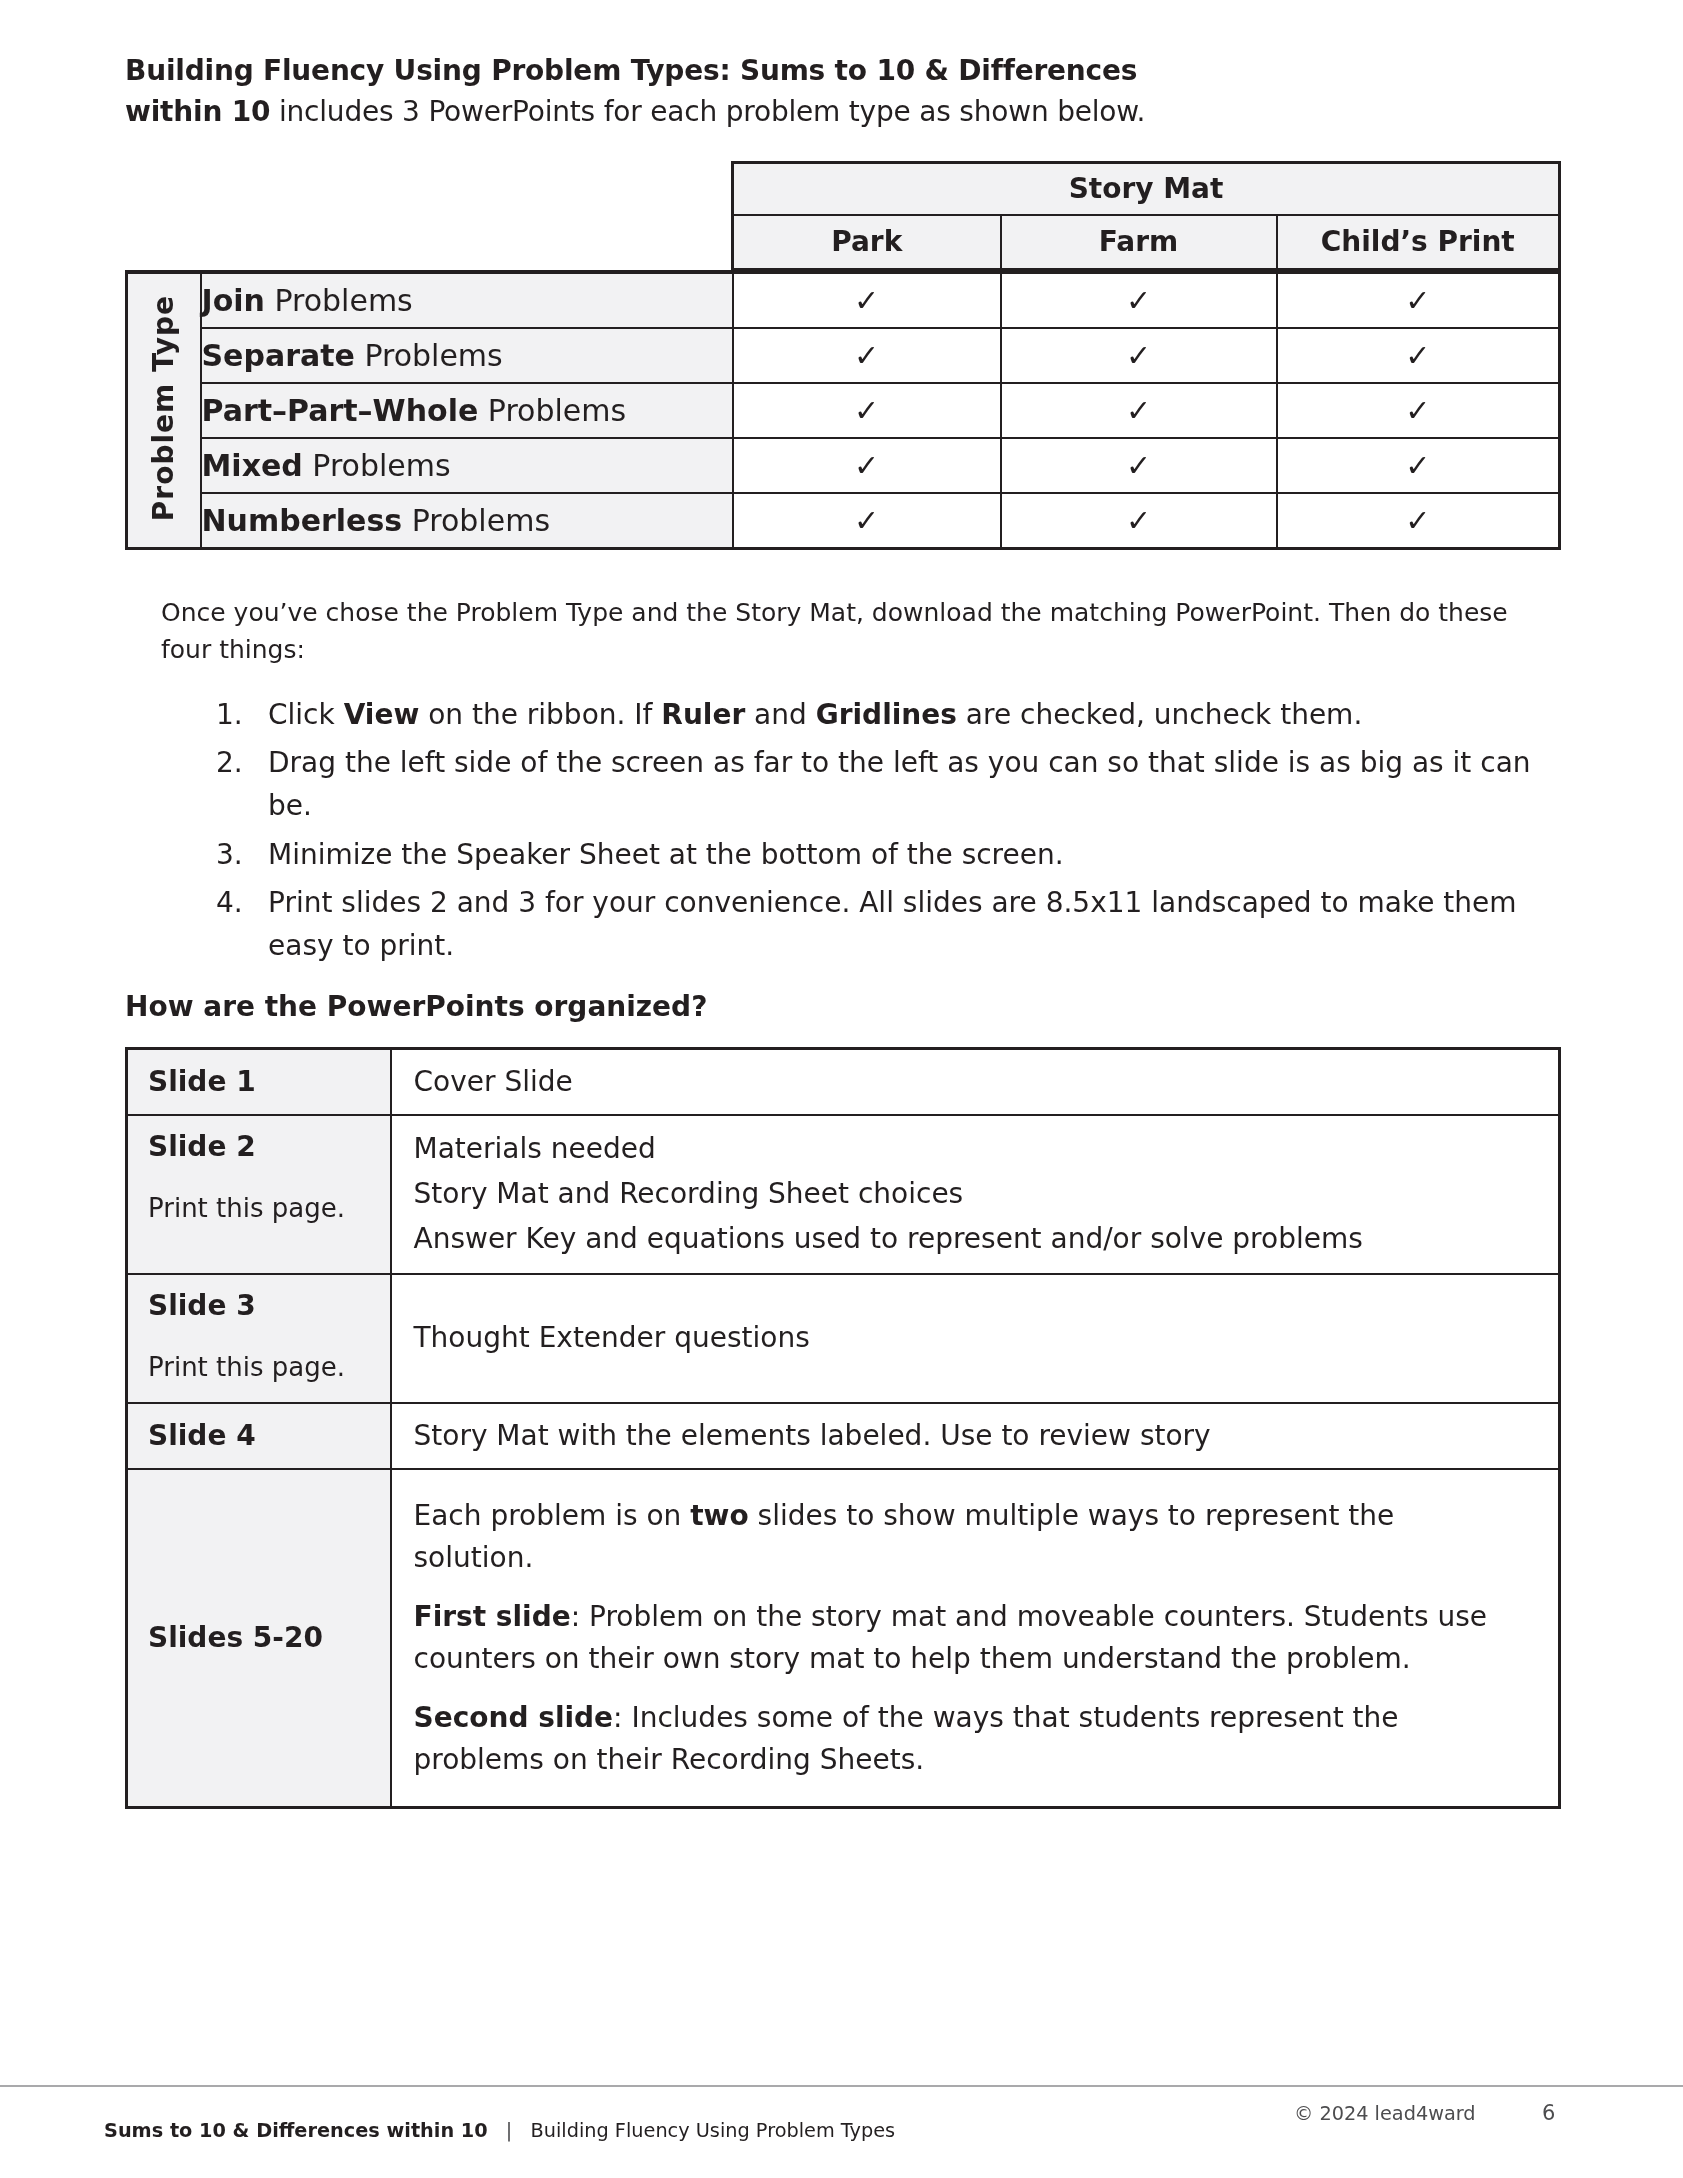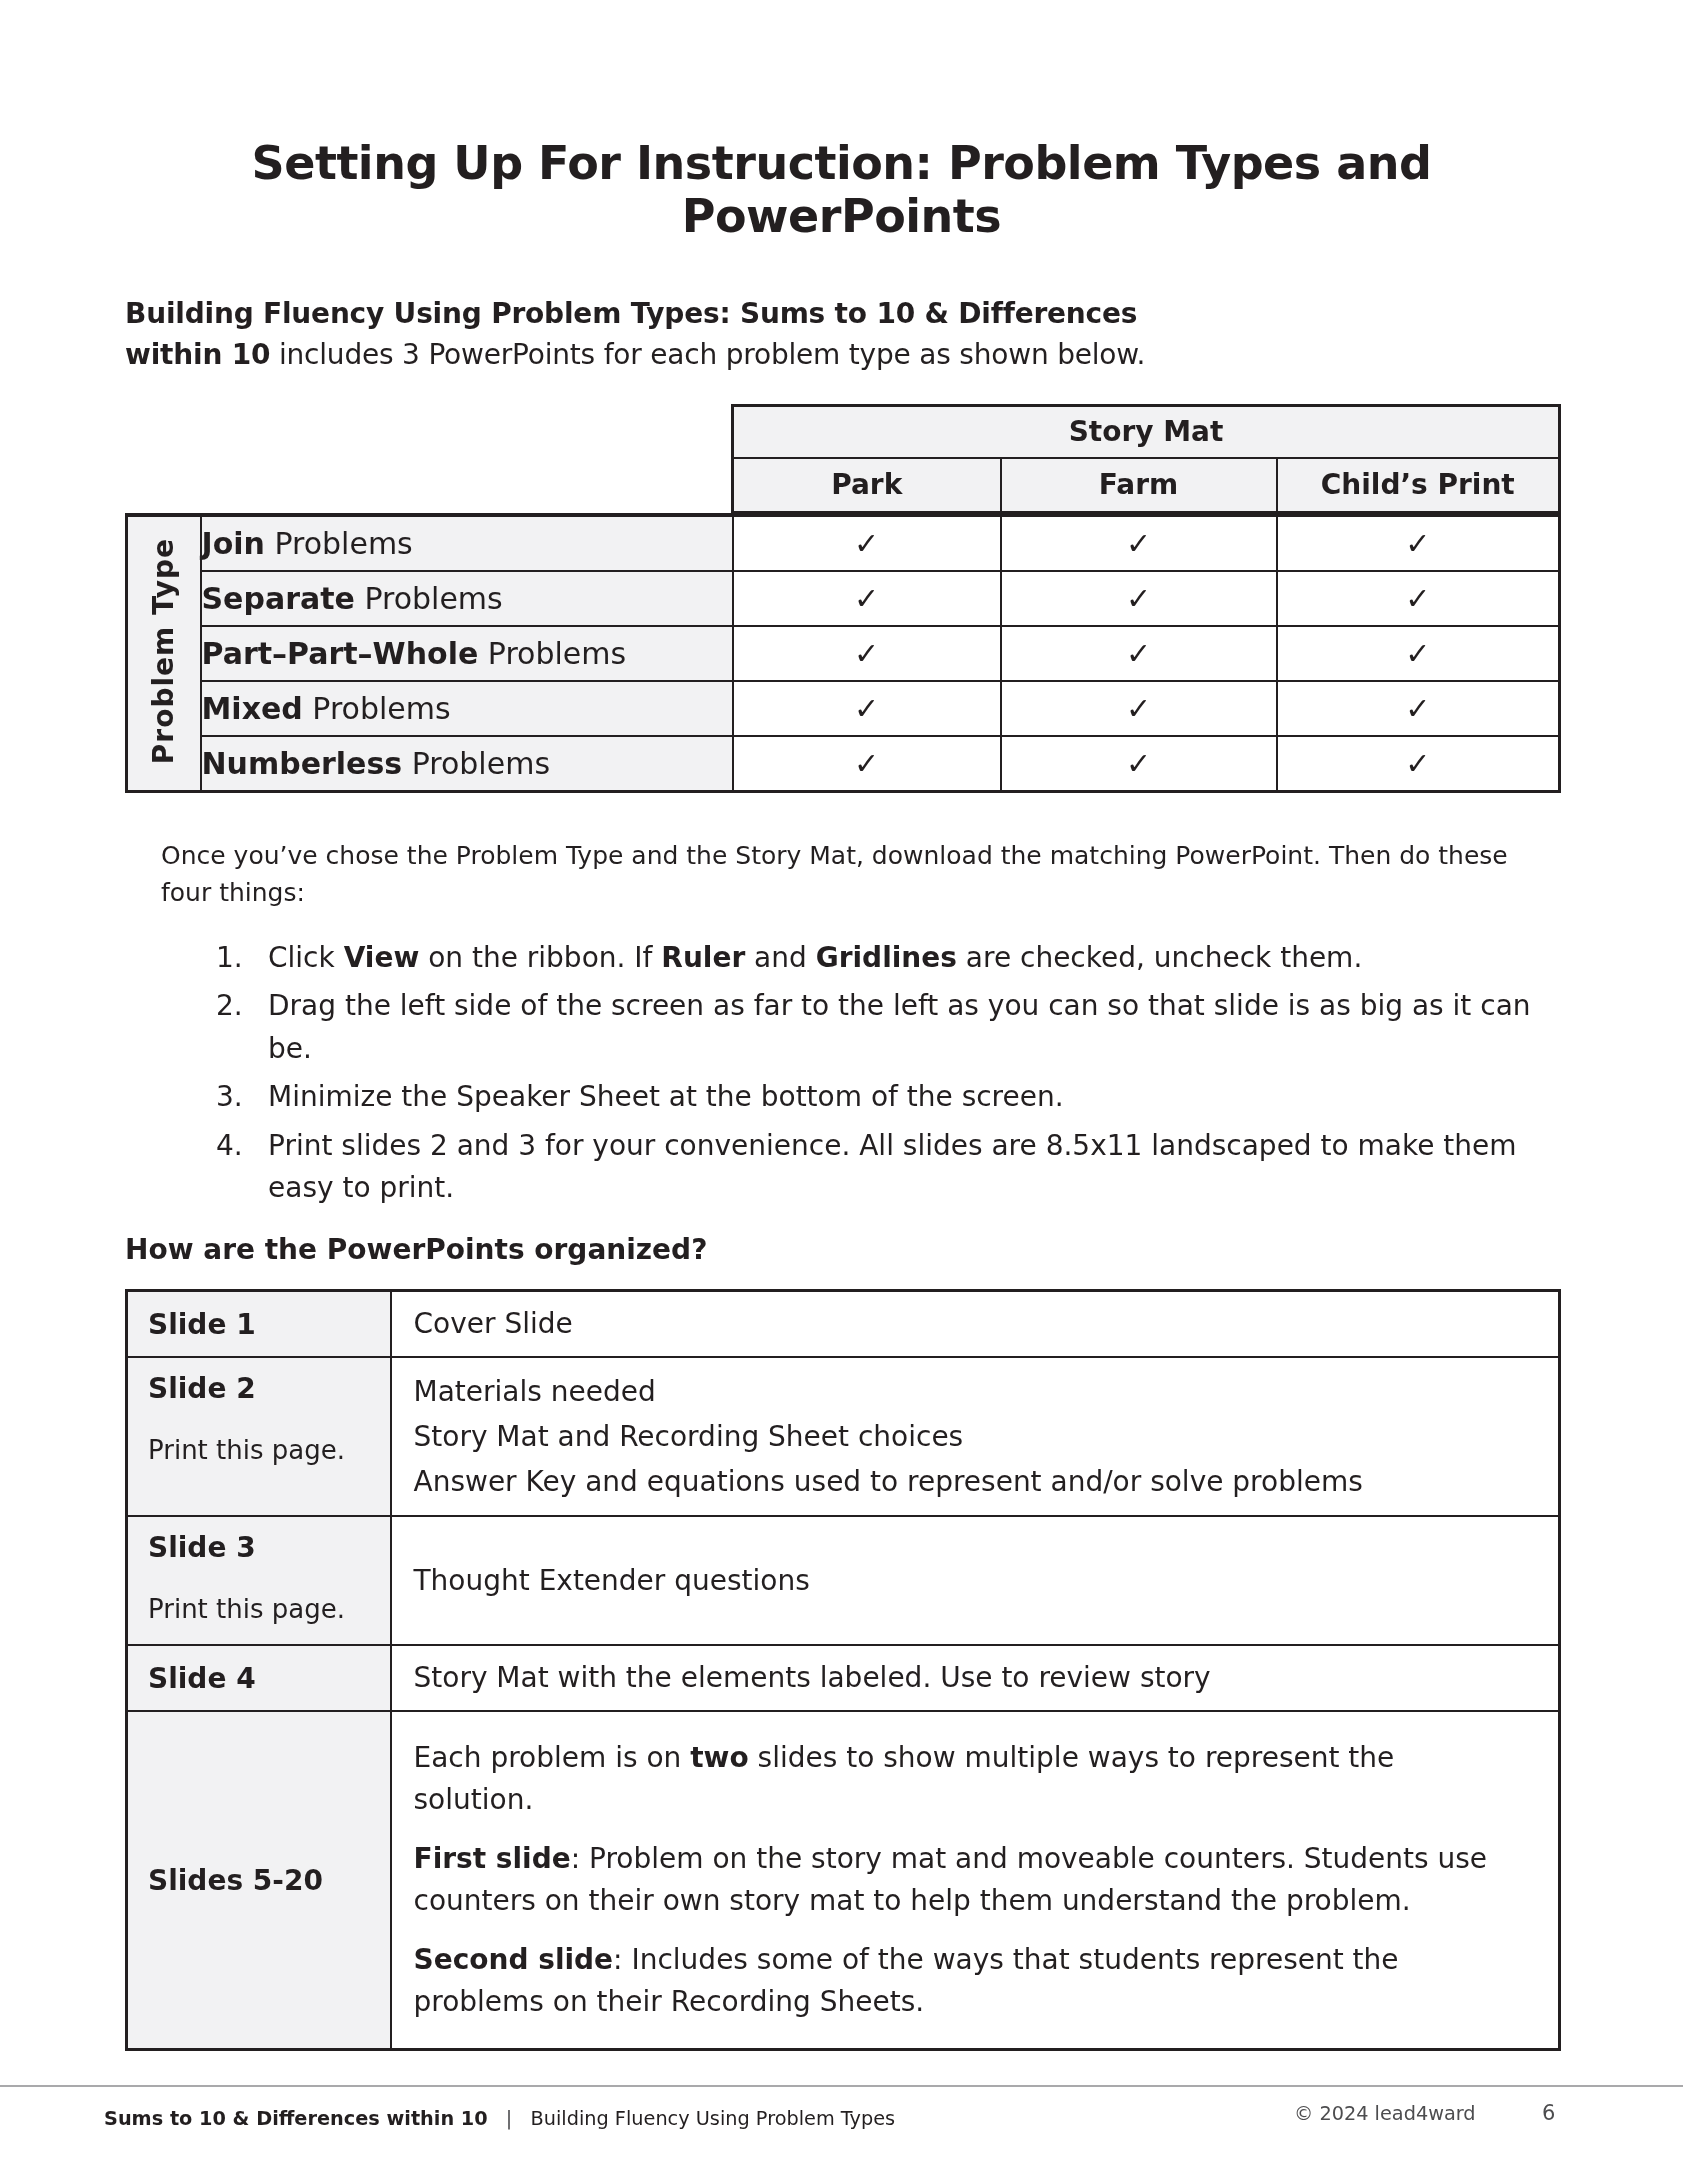--- a/index.html
+++ b/index.html
@@ -63,32 +63,31 @@
   .r-tall .cell-p { margin:17px 0; }
   tr.r0 td { height:44px; }
   tr.r1 td { height:135px; }
   tr.r2 td { height:105px; }
   tr.r3 td { height:46px; }
   tr.r4 td { height:311px; }
 
   
   .footer-rule { position:absolute; left:0; top:2085px; width:1683px; height:2px; background:#a9a9ab; }
   .footer { position:absolute; left:0; top:2103px; width:1683px; font-size:19.3px; color:#231f20; }
-  .f-left { position:absolute; left:104px; top:4px; white-space:nowrap; }
+  .f-left { position:absolute; left:104px; top:16px; white-space:nowrap; }
   .f-sep { margin:0 12px; font-weight:normal; color:#4d4d4f; }
   .f-copy { position:absolute; left:1294px; top:-1px; color:#4d4d4f; }
   .f-page { position:absolute; left:1542px; top:-2px; color:#4d4d4f; font-size:21px; }
 </style>
 </head>
 <body>
 
 <div class="page">
   <div class="content">
 
-    <h1 class="title">Setting Up For Instruction: Problem Types and PowerPoints</h1>
 
     <p class="intro"><span class="b">Building Fluency Using Problem Types: Sums to 10 &amp; Differences
 within 10</span><span> includes 3 PowerPoints for each problem type as shown below.</span></p>
 
     <div class="matrix-wrap">
       <table class="mt mt-header">
         <colgroup>
           <col style="width:268px">
             <col style="width:276px">
             <col style="width:283px">

